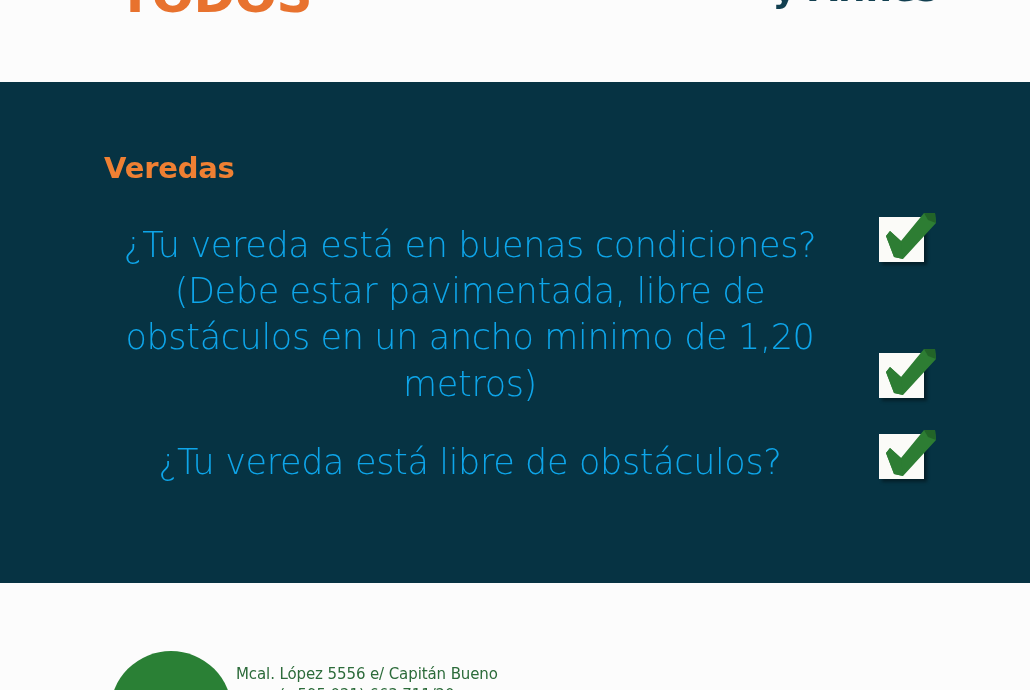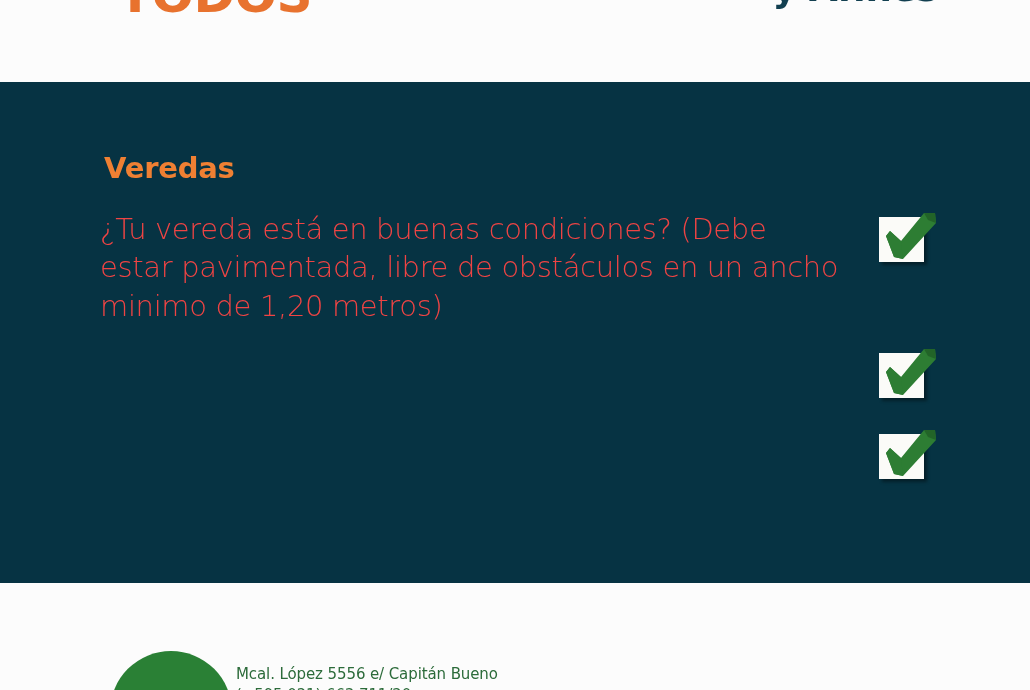--- a/index.html
+++ b/index.html
@@ -11,20 +11,21 @@
     background:#fcfcfc;
     font-family:"Liberation Sans", sans-serif;
   }
 
   #slide {
     position:relative;
     width:1030px;
     height:690px;
     background:#fcfcfc;
     overflow:hidden;
+    text-align:center;
   }
 
   
   .header-band {
     position:absolute;
     left:0; top:0;
     width:1030px; height:82px;
     background:#fcfcfc;
     overflow:hidden;
   }
@@ -87,26 +88,26 @@
 
   .qrow {
     position:relative;
     width:1030px;
     margin-bottom:18px;
   }
 
   .qtext {
     position:absolute;
     left:100px;
-    top:0;
+    top:12px;
     width:740px;
-    color:#ef4444;
+    color:#0ea5e9;
     font-family:"DejaVu Sans", sans-serif;
     font-weight:300;
-    font-size:29px;
+    font-size:35px;
     line-height:1.32;
     letter-spacing:-0.35px;
   }
 
   
   .checkbox-wrap {
     position:absolute;
     left:879px;
     top:1px;
     width:60px;
@@ -198,20 +199,21 @@
           <div class="checkbox-box"></div>
           <svg class="checkbox-mark" viewBox="0 0 60 52">
             <path d="M5,25 L9,20 L20,30 L43,2 L54,2 L55,12 L22,48 L13,46 Z" fill="#2d7d33"></path>
             <path d="M43,2 L54,2 L55,12 L47,9 Z" fill="#226428"></path>
             <path d="M5,25 L9,20 L20,30 L22,48 L13,46 Z" fill="#2d7d33"></path>
           </svg>
         </div>
       </div>
 
       <div class="qrow" style="height:63px;">
+        <div class="qtext">¿Tu vereda está libre de obstáculos?</div>
         <div class="checkbox-wrap">
           <div class="checkbox-box"></div>
           <svg class="checkbox-mark" viewBox="0 0 60 52">
             <path d="M5,25 L9,20 L20,30 L43,2 L54,2 L55,12 L22,48 L13,46 Z" fill="#2d7d33"></path>
             <path d="M43,2 L54,2 L55,12 L47,9 Z" fill="#226428"></path>
             <path d="M5,25 L9,20 L20,30 L22,48 L13,46 Z" fill="#2d7d33"></path>
           </svg>
         </div>
       </div>
 

